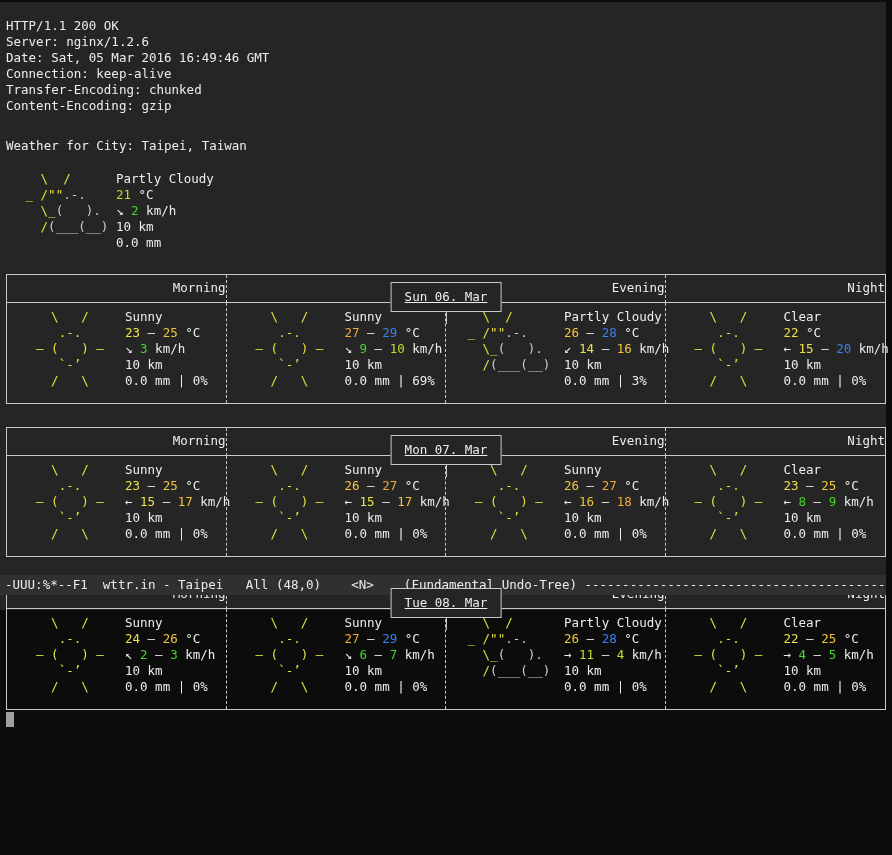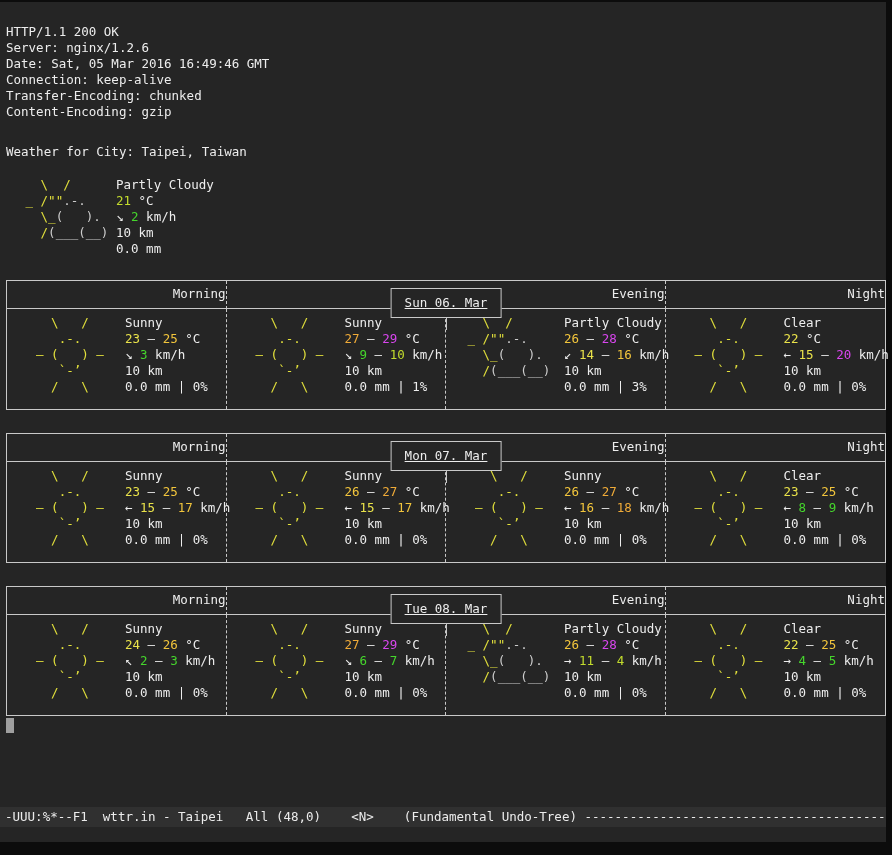--- a/index.html
+++ b/index.html
@@ -1,31 +1,31 @@
 <!DOCTYPE html>
 <html><head>
 <meta charset="utf-8">
 <style>
   html,body{margin:0;padding:0;background:#0c0c0c;}
   body{width:892px;height:855px;position:relative;overflow:hidden;
        font-family:"DejaVu Sans Mono",monospace;}
-  .term{position:absolute;left:0;top:2px;width:886px;height:840px;
+  .term{position:absolute;left:0;top:2px;width:886px;height:608px;
         background:#252525;color:#ededed;font-size:12.5px;line-height:16px;
-        padding:22px 0 0 6px;box-sizing:border-box;}
+        padding:16px 0 0 6px;box-sizing:border-box;}
   .tl{white-space:pre;height:16px;}
   
   .tk-w{color:#ededed}
   .tk-y{color:#e3e13c}
   .tk-c{color:#cdcdcd}
   .tk-grn{color:#45d62c}
   .tk-yg{color:#c3dc2d}
   .tk-yl{color:#e9e24a}
   .tk-gd{color:#f2c53c}
   .tk-am{color:#f0ab38}
-  .tk-or{color:#d946ef}
+  .tk-or{color:#3b82f6}
   .weather-line{margin-top:24px;white-space:pre;}
   .current{display:flex;margin:17px 0 0 12px;}
   .cur-art{width:98px;flex:none;}
   .cur-lines{flex:1;}
   
   .days{margin-right:0;}
   .day{position:relative;margin-top:18px;margin-right:0;}
   .day.first{margin-top:11px;}
   .datebox{position:absolute;top:8px;left:50%;transform:translateX(-50%);
            border:1px solid #c9c9c9;background:#252525;padding:6px 13px;
@@ -110,21 +110,21 @@
               <div class="tl"><span class="tk-y">     .-.</span></div>
               <div class="tl"><span class="tk-y">  ‒ (   ) ‒</span></div>
               <div class="tl"><span class="tk-y">     `-’</span></div>
               <div class="tl"><span class="tk-y">    /   \</span></div>
             </div>
             <div class="fc-lines">
               <div class="tl"><span class="tk-w">Sunny</span></div>
               <div class="tl"><span class="tk-am">27</span><span class="tk-w"> – </span><span class="tk-or">29</span><span class="tk-w"> °C</span></div>
               <div class="tl"><span class="tk-w">↘ </span><span class="tk-grn">9</span><span class="tk-w"> – </span><span class="tk-yg">10</span><span class="tk-w"> km/h</span></div>
               <div class="tl"><span class="tk-w">10 km</span></div>
-              <div class="tl"><span class="tk-w">0.0 mm | 1%</span></div>
+              <div class="tl"><span class="tk-w">0.0 mm | 69%</span></div>
             </div>
           </div>
           <div class="fc-cell sep-r">
             <div class="fc-art">
               <div class="tl"><span class="tk-y">   \  /</span></div>
               <div class="tl"><span class="tk-y"> _ /""</span><span class="tk-c">.-.</span></div>
               <div class="tl"><span class="tk-y">   \_</span><span class="tk-c">(   ).</span></div>
               <div class="tl"><span class="tk-y">   /</span><span class="tk-c">(___(__)</span></div>
             </div>
             <div class="fc-lines">

